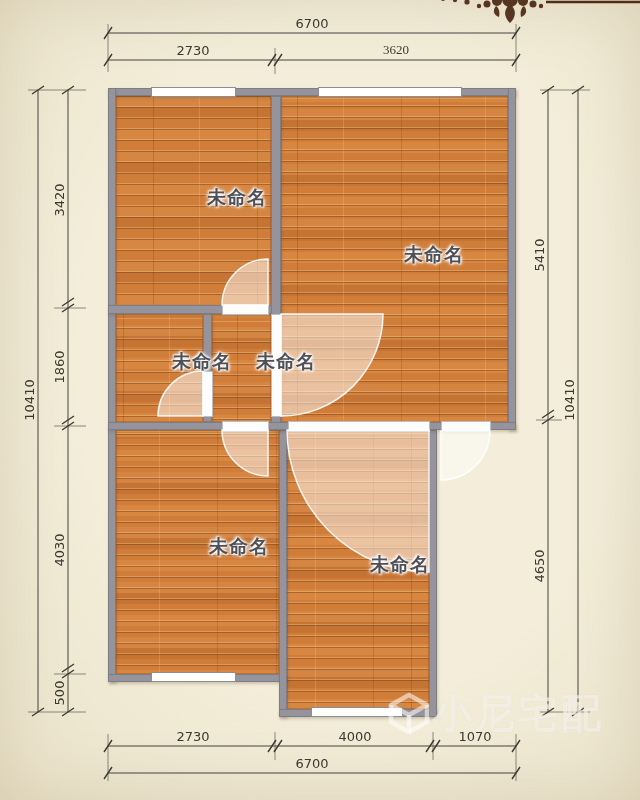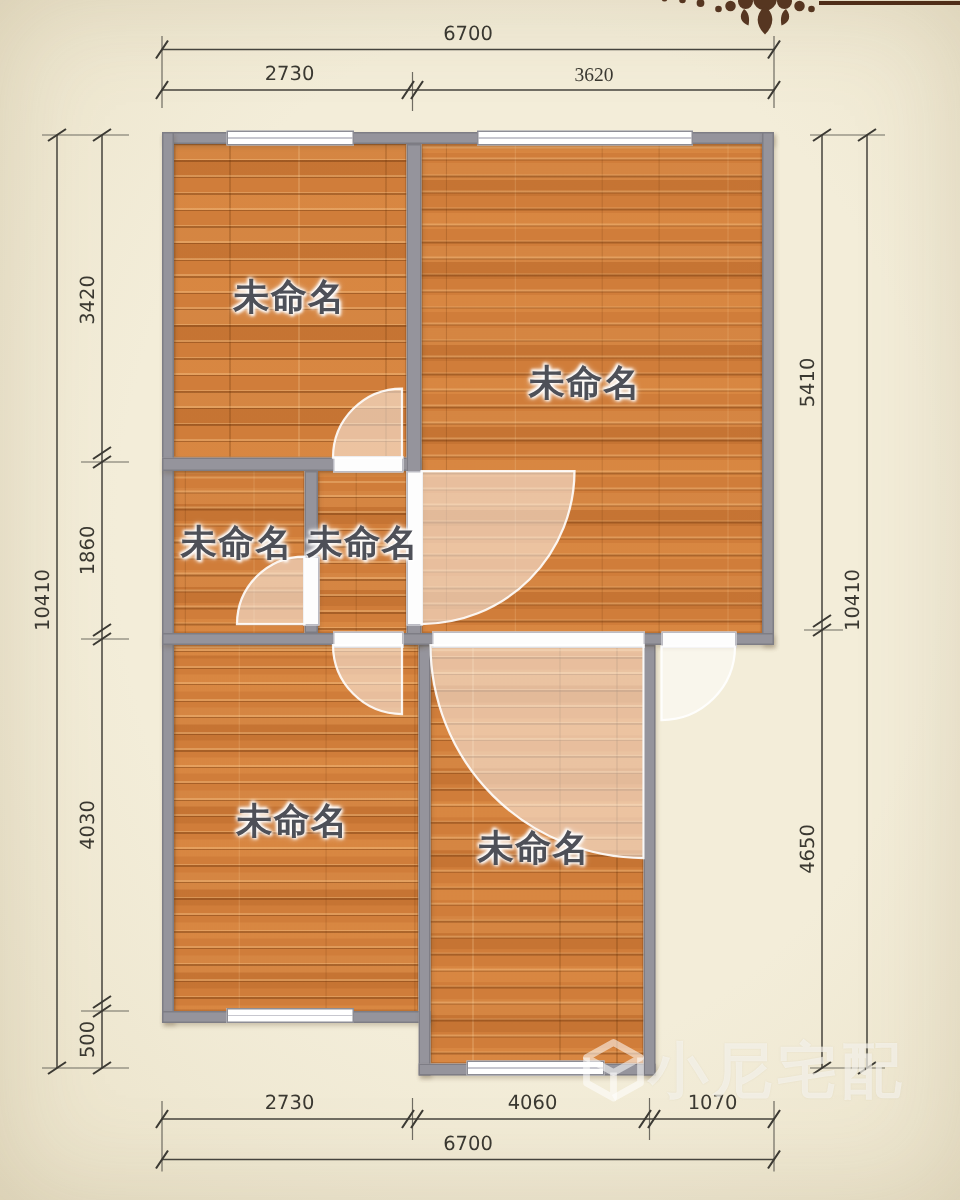--- a/index.html
+++ b/index.html
@@ -20,22 +20,23 @@
   }
   
   .wall{position:absolute;z-index:10;background:#95949c;box-shadow:inset 0 0 0 1px rgba(72,72,80,.30), 1px 2px 3px rgba(100,80,50,.25);}
   
   .window{position:absolute;z-index:15;background:#fff;border:1px solid #8d8d95;
     background-image:linear-gradient(to bottom, rgba(0,0,0,0) 44%, #c7c7cf 44%, #c7c7cf 56%, rgba(0,0,0,0) 56%);}
   .door-leaf{position:absolute;z-index:16;background:#fdfdfd;border:1px solid #bcbcc4;}
   
   .room-label{
     position:absolute;z-index:30;transform:translate(-50%,-50%);
-    font-size:24px;font-weight:bold;color:#4e5058;letter-spacing:1px;white-space:nowrap;
+    font-size:19px;font-weight:bold;color:#4e5058;letter-spacing:1px;white-space:nowrap;
     text-shadow:0 0 3px #fff,0 0 5px #fff,1px 1px 2px #fff,-1px -1px 2px #fff;
+    margin-left:44px;
   }
   .dim{position:absolute;z-index:6;transform:translate(-50%,-50%);font-size:13px;color:#3a3831;white-space:nowrap;}
   .dim.vert{transform:translate(-50%,-50%) rotate(-90deg);}
   .overlay{position:absolute;left:0;top:0;z-index:20;pointer-events:none;}
   .dimsvg{position:absolute;left:0;top:0;z-index:5;pointer-events:none;}
   .ornament{position:absolute;left:440px;top:-2px;z-index:40;pointer-events:none;}
   .watermark{position:absolute;left:386px;top:686px;z-index:40;display:flex;align-items:center;gap:0;pointer-events:none;}
   .watermark span{font-size:40px;font-weight:bold;letter-spacing:3px;color:rgba(255,255,255,.55);text-shadow:0 0 1px rgba(200,190,160,.4);}
 </style>
 </head>
@@ -125,21 +126,21 @@
                M542,94 L554,86 M542,424 L554,416 M542,418 L554,410 M542,716 L554,708
                M572,94 L584,86 M572,716 L584,708"></path>
     </g>
   </svg>
 
   <div class="dim" style="left:312px;top:23px;">6700</div>
   <div class="dim" style="left:193px;top:50px;">2730</div>
   <div class="dim" style="left:396px;top:50px;font-family:Liberation Serif, serif;">3620</div>
 
   <div class="dim" style="left:193px;top:736px;">2730</div>
-  <div class="dim" style="left:355px;top:736px;">4060</div>
+  <div class="dim" style="left:355px;top:736px;">4000</div>
   <div class="dim" style="left:475px;top:736px;">1070</div>
   <div class="dim" style="left:312px;top:763px;">6700</div>
 
   <div class="dim vert" style="left:29px;top:400px;">10410</div>
   <div class="dim vert" style="left:59px;top:200px;">3420</div>
   <div class="dim vert" style="left:59px;top:367px;">1860</div>
   <div class="dim vert" style="left:59px;top:550px;">4030</div>
   <div class="dim vert" style="left:59px;top:693px;">500</div>
 
   <div class="dim vert" style="left:539px;top:255px;">5410</div>

